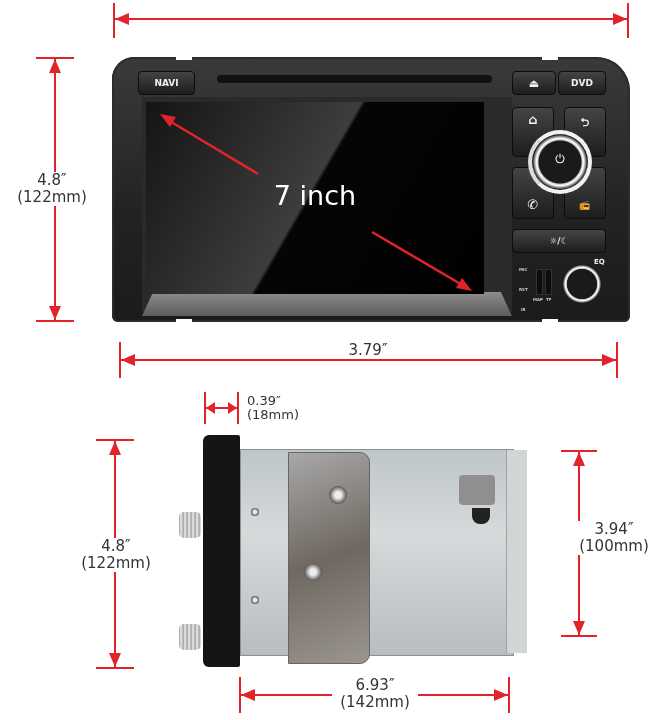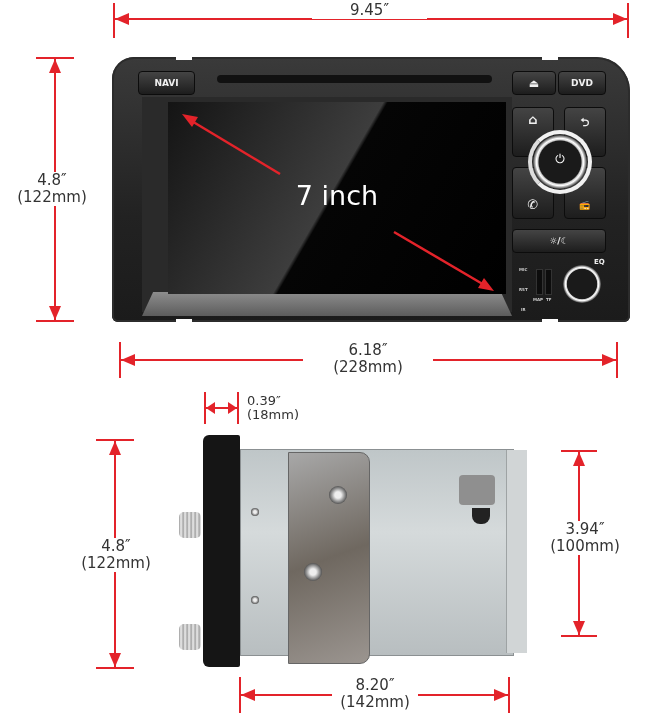--- a/index.html
+++ b/index.html
@@ -8,21 +8,21 @@
   .dim-line { position:absolute; background:#e3232a; }
   .dim-text { position:absolute; color:#333; font-size:15px; line-height:17px; text-align:center; background:#fff; white-space:nowrap; }
   .arrow-l { position:absolute; width:0; height:0; border-top:6px solid transparent; border-bottom:6px solid transparent; border-right:14px solid #e3232a; }
   .arrow-r { position:absolute; width:0; height:0; border-top:6px solid transparent; border-bottom:6px solid transparent; border-left:14px solid #e3232a; }
   .arrow-u { position:absolute; width:0; height:0; border-left:6px solid transparent; border-right:6px solid transparent; border-bottom:14px solid #e3232a; }
   .arrow-d { position:absolute; width:0; height:0; border-left:6px solid transparent; border-right:6px solid transparent; border-top:14px solid #e3232a; }
 
   
   .front { position:absolute; left:112px; top:57px; width:518px; height:265px; background:linear-gradient(#3a3a3a,#222 60%,#1b1b1b); border-radius:22px 34px 6px 6px; box-shadow: inset 0 0 0 2px #2c2c2c; }
   .screen-bezel { position:absolute; left:30px; top:40px; width:370px; height:215px; background:#2a2a2a; }
-  .screen { position:absolute; left:56px; top:45px; width:338px; height:192px; background:linear-gradient(120deg,#141414 0%,#3d3d3d 48%,#050505 49%,#000 100%); }
+  .screen { position:absolute; left:34px; top:45px; width:338px; height:192px; background:linear-gradient(120deg,#141414 0%,#3d3d3d 48%,#050505 49%,#000 100%); }
   .screen-bottom { position:absolute; left:30px; top:235px; width:370px; height:24px; background:linear-gradient(#8d8d8d,#5c5c5c); clip-path:polygon(3% 0,97% 0,100% 100%,0 100%); }
   .cd-slot { position:absolute; left:105px; top:18px; width:275px; height:8px; background:#111; border-radius:4px; }
   .hw-btn { position:absolute; background:linear-gradient(#444,#1d1d1d); border:1px solid #0c0c0c; border-radius:4px; color:#f0f0f0; font-size:9px; font-weight:bold; display:flex; align-items:center; justify-content:center; }
   .white-tab { position:absolute; width:16px; height:3px; background:#fff; }
   .knob { position:absolute; border-radius:50%; background:radial-gradient(circle,#1a1a1a 55%,#cfcfcf 58%,#fff 62%,#777 68%,#222 72%); }
   .tiny { position:absolute; color:#ccc; font-size:4px; font-weight:bold; }
 
   
   .side-face { position:absolute; left:203px; top:435px; width:37px; height:232px; background:#151515; border-radius:6px 2px 2px 6px; }
   .side-body { position:absolute; left:240px; top:449px; width:272px; height:205px; background:linear-gradient(#bfc6c8,#d5dadb 40%,#b8bec0); border:1px solid #8b9092; }
@@ -34,21 +34,20 @@
 </head>
 <body>
 
 <div>
   <div class="dim-line" style="left:113px;top:3px;width:2px;height:35px;"></div>
   <div class="dim-line" style="left:627px;top:3px;width:2px;height:35px;"></div>
   <div class="dim-line" style="left:115px;top:18px;width:512px;height:2px;"></div>
   <div class="arrow-l" style="left:115px;top:13px;"></div>
   <div class="arrow-r" style="left:613px;top:13px;"></div>
   <div class="dim-text" style="left:312px;top:2px;width:115px;">
-    <div>9.45″</div>
   </div>
 </div>
 
 <div>
   <div class="dim-line" style="left:36px;top:57px;width:38px;height:2px;"></div>
   <div class="dim-line" style="left:36px;top:320px;width:38px;height:2px;"></div>
   <div class="dim-line" style="left:54px;top:59px;width:2px;height:261px;"></div>
   <div class="arrow-u" style="left:49px;top:59px;"></div>
   <div class="arrow-d" style="left:49px;top:306px;"></div>
   <div class="dim-text" style="left:2px;top:172px;width:100px;">
@@ -102,22 +101,21 @@
   <div class="knob" style="left:451px;top:208px;width:38px;height:38px;"></div>
 </div>
 
 <div>
   <div class="dim-line" style="left:119px;top:342px;width:2px;height:36px;"></div>
   <div class="dim-line" style="left:616px;top:342px;width:2px;height:36px;"></div>
   <div class="dim-line" style="left:121px;top:359px;width:495px;height:2px;"></div>
   <div class="arrow-l" style="left:121px;top:354px;"></div>
   <div class="arrow-r" style="left:602px;top:354px;"></div>
   <div class="dim-text" style="left:303px;top:342px;width:130px;">
-    <div>6.18″</div>
-    <div>(228mm)</div>
+    <div>3.79″</div>
   </div>
 </div>
 
 <div>
   <div class="dim-line" style="left:204px;top:392px;width:2px;height:32px;"></div>
   <div class="dim-line" style="left:237px;top:392px;width:2px;height:32px;"></div>
   <div class="dim-line" style="left:206px;top:407px;width:31px;height:2px;"></div>
   <div class="arrow-l" style="left:206px;top:402px;border-right-width:9px;"></div>
   <div class="arrow-r" style="left:228px;top:402px;border-left-width:9px;"></div>
   <div class="dim-text" style="left:247px;top:394px;font-size:13px;line-height:14px;text-align:left;">
@@ -150,29 +148,29 @@
 <div class="screw" style="left:251px;top:596px;width:8px;height:8px;"></div>
 <div class="abs" style="left:459px;top:475px;width:36px;height:30px;background:#8f8f8f;border-radius:4px;"></div>
 <div class="abs" style="left:472px;top:508px;width:18px;height:16px;background:#222;border-radius:0 0 8px 8px;"></div>
 
 <div>
   <div class="dim-line" style="left:561px;top:450px;width:36px;height:2px;"></div>
   <div class="dim-line" style="left:561px;top:635px;width:36px;height:2px;"></div>
   <div class="dim-line" style="left:578px;top:452px;width:2px;height:183px;"></div>
   <div class="arrow-u" style="left:573px;top:452px;"></div>
   <div class="arrow-d" style="left:573px;top:621px;"></div>
-  <div class="dim-text" style="left:545px;top:521px;width:80px;">
+  <div class="dim-text" style="left:574px;top:521px;width:80px;">
     <div>3.94″</div>
     <div>(100mm)</div>
   </div>
 </div>
 
 <div>
   <div class="dim-line" style="left:239px;top:677px;width:2px;height:36px;"></div>
   <div class="dim-line" style="left:508px;top:677px;width:2px;height:36px;"></div>
   <div class="dim-line" style="left:241px;top:694px;width:267px;height:2px;"></div>
   <div class="arrow-l" style="left:241px;top:689px;"></div>
   <div class="arrow-r" style="left:494px;top:689px;"></div>
   <div class="dim-text" style="left:332px;top:677px;width:86px;">
-    <div>8.20″</div>
+    <div>6.93″</div>
     <div>(142mm)</div>
   </div>
 </div>
 
 </body></html>

